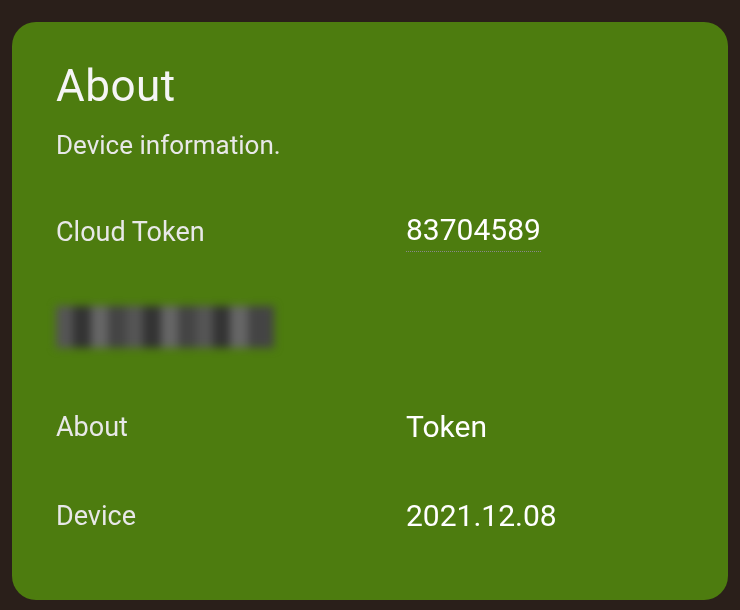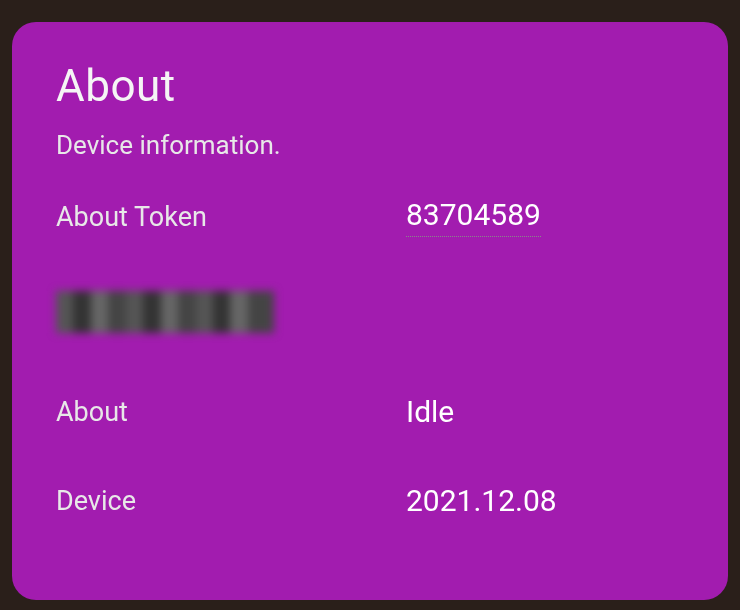--- a/index.html
+++ b/index.html
@@ -14,37 +14,37 @@
       font-family: -apple-system, BlinkMacSystemFont, "Segoe UI", Roboto, Helvetica, Arial, sans-serif;
       overflow: hidden;
       position: relative;
     }
     .card {
       position: absolute;
       top: 22px;
       left: 12px;
       right: 12px;
       bottom: 10px;
-      background: #a21caf;
+      background: #4d7c0f;
       border-radius: 24px;
       padding: 38px 45px 40px 44px;
       color: #ffffff;
     }
     .title {
       font-size: 44px;
       font-weight: 400;
       color: #f5f5f5;
       letter-spacing: 0.5px;
       margin-bottom: 18px;
     }
     .subtitle {
       font-size: 26px;
       font-weight: 400;
       color: #e8e8e8;
-      margin-bottom: 37px;
+      margin-bottom: 52px;
     }
     .info-row {
       display: flex;
       align-items: center;
       margin-bottom: 54px;
     }
     .info-row:last-child {
       margin-bottom: 0;
     }
     .label {
@@ -77,32 +77,32 @@
     }
   </style>
 </head>
 <body>
 
 <div class="card">
   <h1 class="title">About</h1>
   <p class="subtitle">Device information.</p>
 
   <div class="info-row">
-    <div class="label">About Token</div>
+    <div class="label">Cloud Token</div>
     <div class="value underlined">83704589</div>
   </div>
 
   <div class="info-row">
     <div class="value">
       <span class="redacted"></span>
     </div>
   </div>
 
   <div class="info-row">
     <div class="label">About</div>
-    <div class="value">Idle</div>
+    <div class="value">Token</div>
   </div>
 
   <div class="info-row">
     <div class="label">Device</div>
     <div class="value">2021.12.08</div>
   </div>
 </div>
 
 </body></html>

